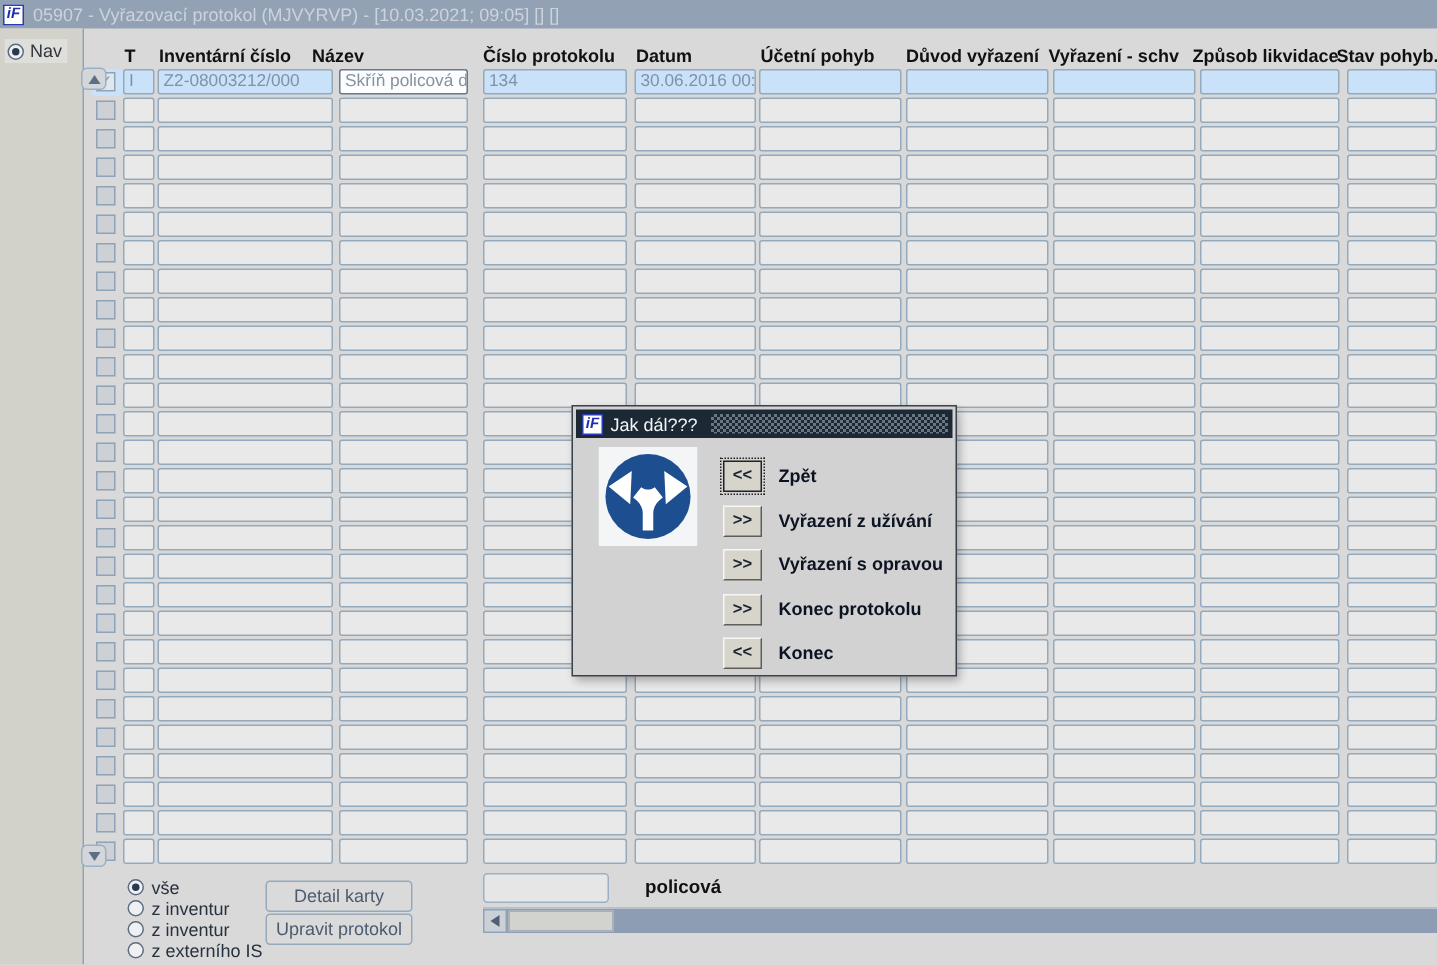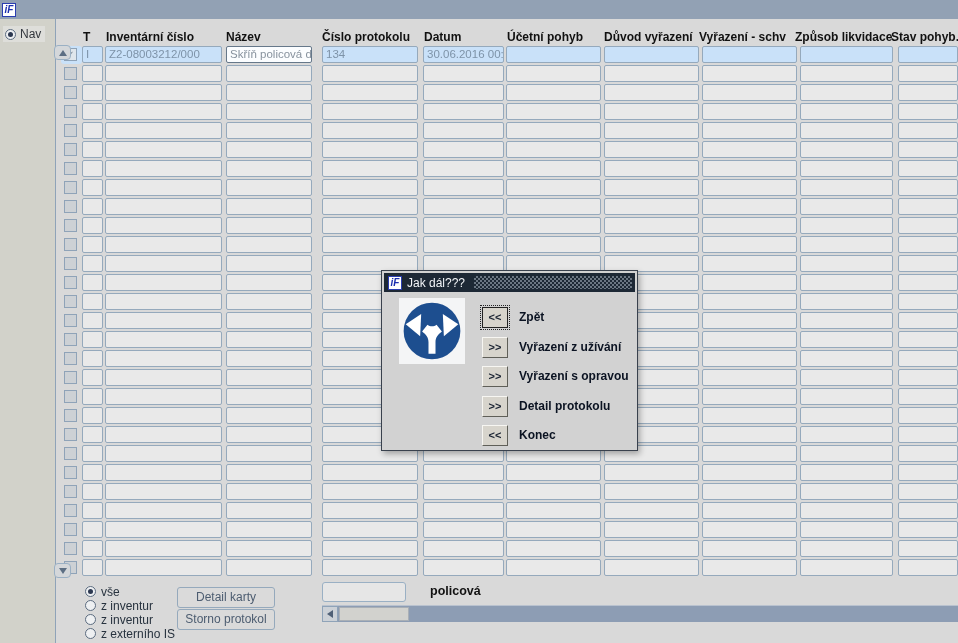--- a/index.html
+++ b/index.html
@@ -51,33 +51,34 @@
   .dlgrow { position:absolute; left:100px; height:22px; display:flex; align-items:center; }
   .sq { width:26px; height:21px; background:#d7d4cc; border-top:1px solid #f7f6f2; border-left:1px solid #f7f6f2; border-right:1px solid #5f5f58; border-bottom:1px solid #5f5f58; font-size:11px; font-weight:bold; color:#1a2332; text-align:center; line-height:19px; letter-spacing:0; flex:0 0 26px; }
   .sq.focus { outline:1px dotted #222; outline-offset:1px; border-color:#222; }
   .dlgrow .dlbl { font-size:12px; font-weight:bold; color:#0b1322; margin-left:11px; white-space:nowrap; }
 </style>
 </head>
 <body>
 
 <div class="titlebar">
   <div class="app-logo">iF</div>
+  <div class="ttext">05907 - Vyřazovací protokol (MJVYRVP) - [10.03.2021; 09:05]  []  []</div>
 </div>
 
 <div class="sidebar">
   <div class="navrow">
     <span class="radio on"></span>
     <span class="lbl">Nav</span>
   </div>
 </div>
 
 <div>
     <span class="colhdr" style="left: 83px;">T</span>
     <span class="colhdr" style="left: 106px;">Inventární číslo</span>
-    <span class="colhdr" style="left: 226px;">Název</span>
+    <span class="colhdr" style="left: 208px;">Název</span>
     <span class="colhdr" style="left: 322px;">Číslo protokolu</span>
     <span class="colhdr" style="left: 424px;">Datum</span>
     <span class="colhdr" style="left: 507px;">Účetní pohyb</span>
     <span class="colhdr" style="left: 604px;">Důvod vyřazení</span>
     <span class="colhdr" style="left: 699px;">Vyřazení - schv</span>
     <span class="colhdr" style="left: 795px;">Způsob likvidace</span>
     <span class="colhdr" style="left: 891px;">Stav pohyb.</span>
   </div>
 <div>
     <div class="cbwrap selrow" style="top: 46px;">
@@ -466,21 +467,21 @@
       <span class="radio"></span>
       <span class="radiolabel">z inventur</span>
     </div>
     <div class="radiorow" style="top: 627px;">
       <span class="radio"></span>
       <span class="radiolabel">z externího IS</span>
     </div>
   </div>
 
 <div class="pushbtn" style="top:587px">Detail karty</div>
-<div class="pushbtn" style="top:609px">Storno protokol</div>
+<div class="pushbtn" style="top:609px">Upravit protokol</div>
 
 <input class="countbox" value="" style="">
 <div class="countlbl">policová</div>
 
 <div class="hscroll">
   <div class="arrow">
       <span class="tri-left"></span>
     </div>
   <div class="thumb"></div>
 </div>
@@ -506,20 +507,20 @@
       <div class="dlgrow" style="top: 65px;">
         <span class="sq">&gt;&gt;</span>
         <span class="dlbl">Vyřazení z užívání</span>
       </div>
       <div class="dlgrow" style="top: 94px;">
         <span class="sq">&gt;&gt;</span>
         <span class="dlbl">Vyřazení s opravou</span>
       </div>
       <div class="dlgrow" style="top: 124px;">
         <span class="sq">&gt;&gt;</span>
-        <span class="dlbl">Detail protokolu</span>
+        <span class="dlbl">Konec protokolu</span>
       </div>
       <div class="dlgrow" style="top: 153px;">
         <span class="sq">&lt;&lt;</span>
         <span class="dlbl">Konec</span>
       </div>
     </div>
 </div>
 
 </body></html>

